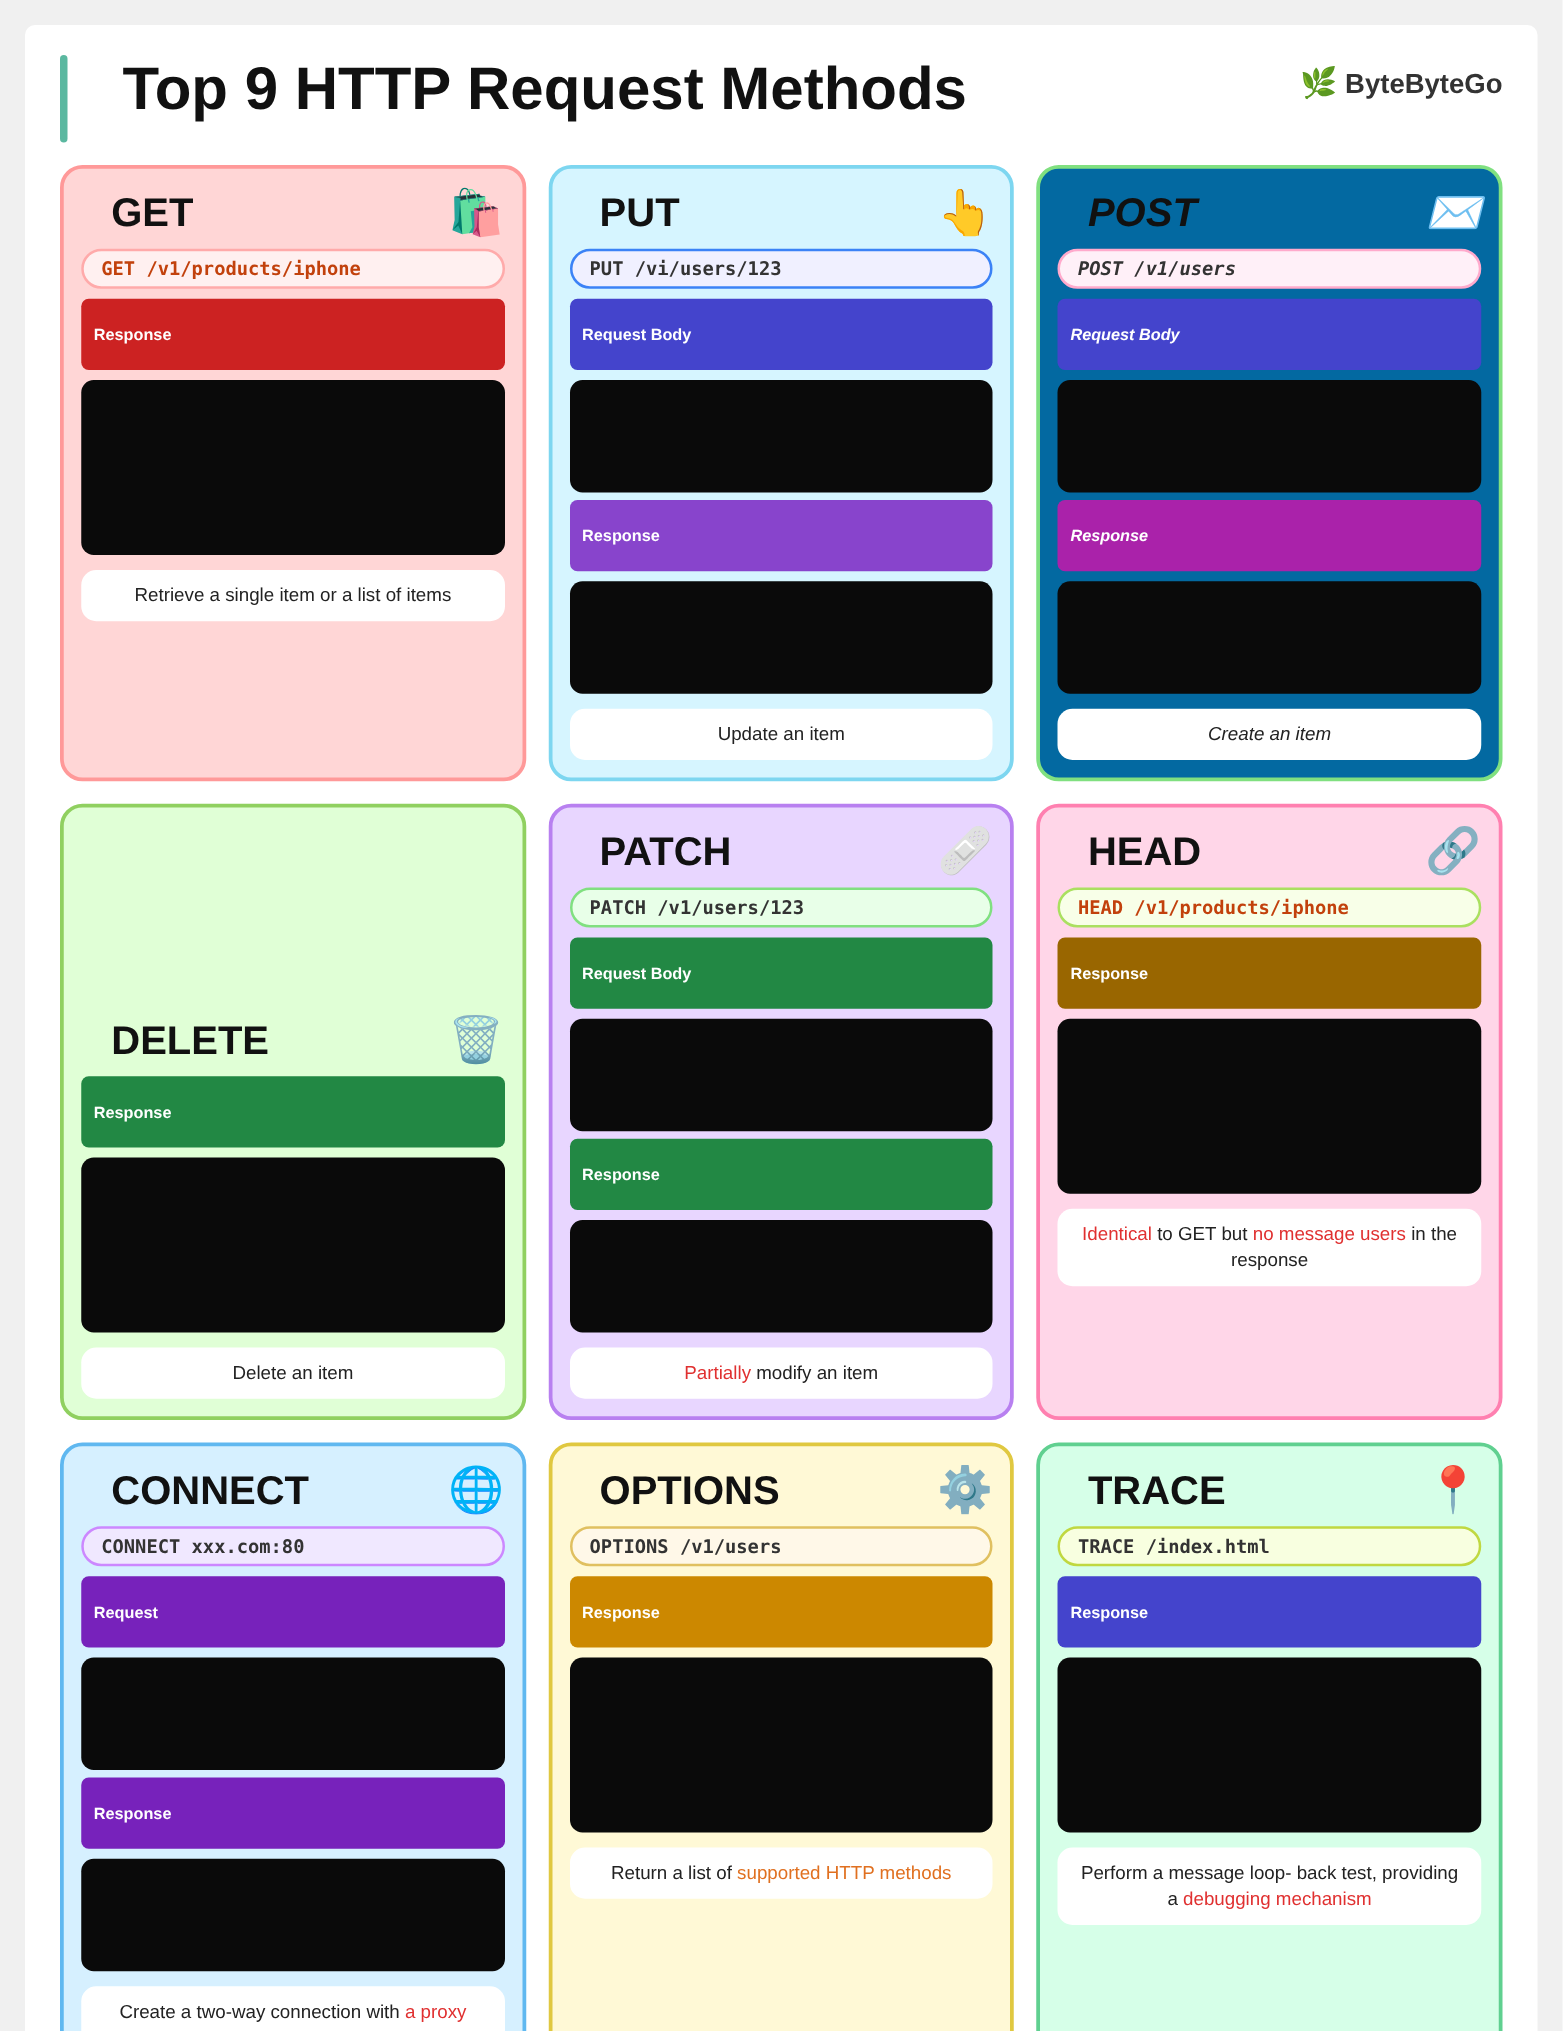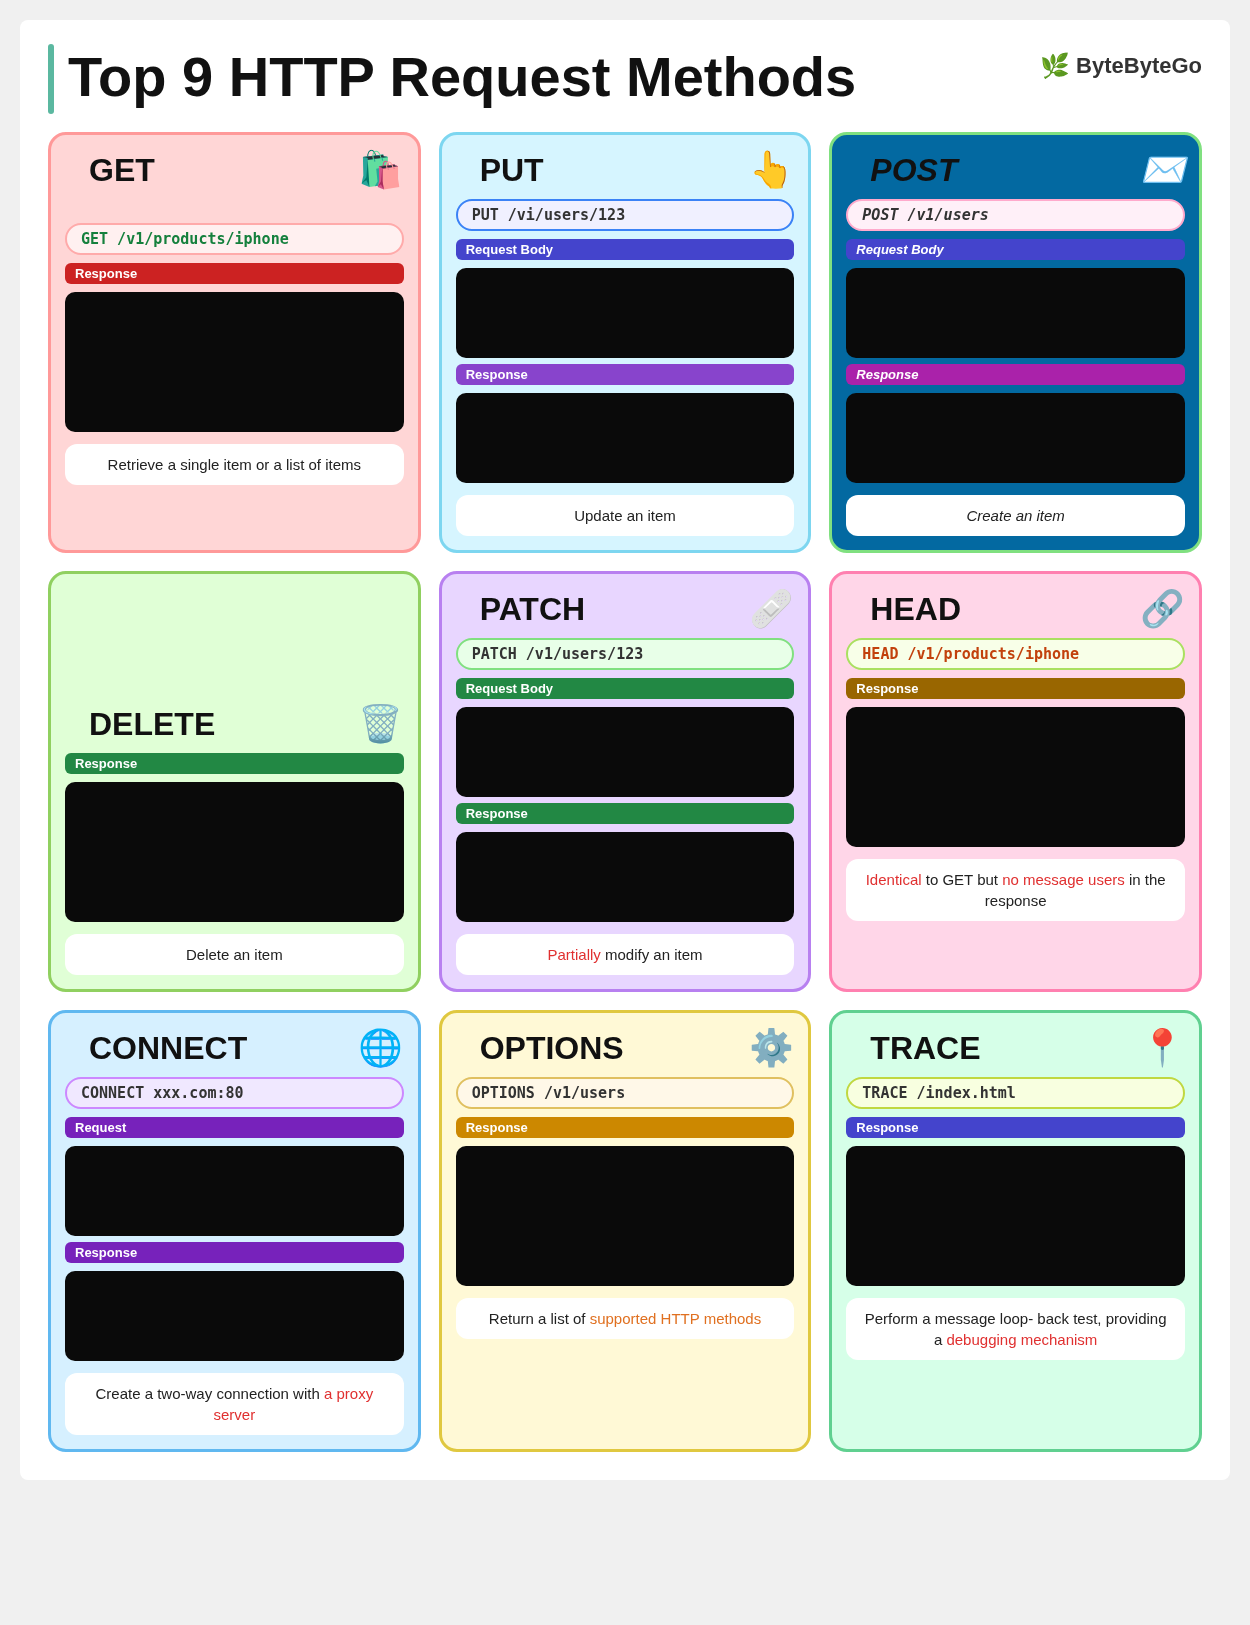--- a/index.html
+++ b/index.html
@@ -21,24 +21,25 @@
       margin-bottom: 6px;
     }
     .accent-bar {
       width: 6px;
       background: #5bb8a0;
       border-radius: 3px;
       margin-right: 14px;
       height: 70px;
     }
     .main-title {
-      font-size: 56px;
+      font-size: 48px;
       font-weight: 900;
       color: #111;
       flex: 1;
+      margin-left: 30px;
     }
     .brand {
       font-size: 22px;
       font-weight: 700;
       color: #333;
       display: flex;
       align-items: center;
       gap: 6px;
       margin-top: 8px;
     }
@@ -84,33 +85,33 @@
       font-size: 36px;
     }
     .url-bar {
       border-radius: 20px;
       padding: 5px 14px;
       font-size: 15px;
       font-weight: 600;
       font-family: monospace;
       display: inline-block;
     }
-    .url-get { background: #fff0f0; border: 2px solid #ffaaaa; color: #15803d; margin-top: 24px; }
+    .url-get { background: #fff0f0; border: 2px solid #ffaaaa; color: #c2410c; }
     .url-put { background: #f0f0ff; border: 2px solid #3b82f6; color: #333; }
     .url-post { background: #fff0f8; border: 2px solid #ffaacc; color: #333; }
     .url-delete { background: #f8f8e8; border: 2px solid #cccc80; color: #333; }
     .url-patch { background: #e8ffe8; border: 2px solid #80e080; color: #333; }
     .url-head { background: #f8ffe8; border: 2px solid #aae060; color: #c2410c; }
     .url-connect { background: #f0e8ff; border: 2px solid #cc88ff; color: #333; }
     .url-options { background: #fff8e8; border: 2px solid #e0c060; color: #333; }
     .url-trace { background: #f8ffe0; border: 2px solid #c0d840; color: #333; }
 
     .label-badge {
       border-radius: 6px;
-      padding: 3px 10px;
+      padding: 21px 10px;
       font-size: 13px;
       font-weight: 700;
       color: white;
       display: inline-block;
       margin-bottom: 2px;
     }
     .badge-response-get { background: #cc2222; }
     .badge-request-body-put { background: #4444cc; }
     .badge-response-put { background: #8844cc; }
     .badge-request-body-post { background: #4444cc; }

